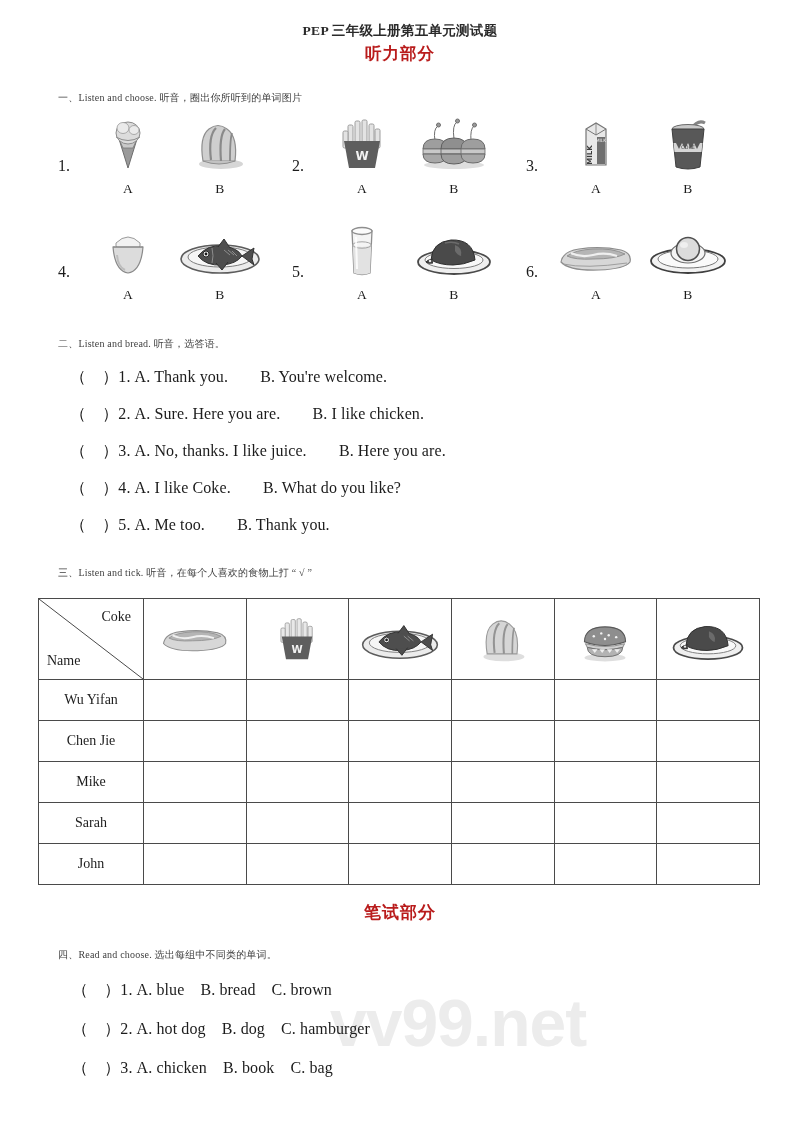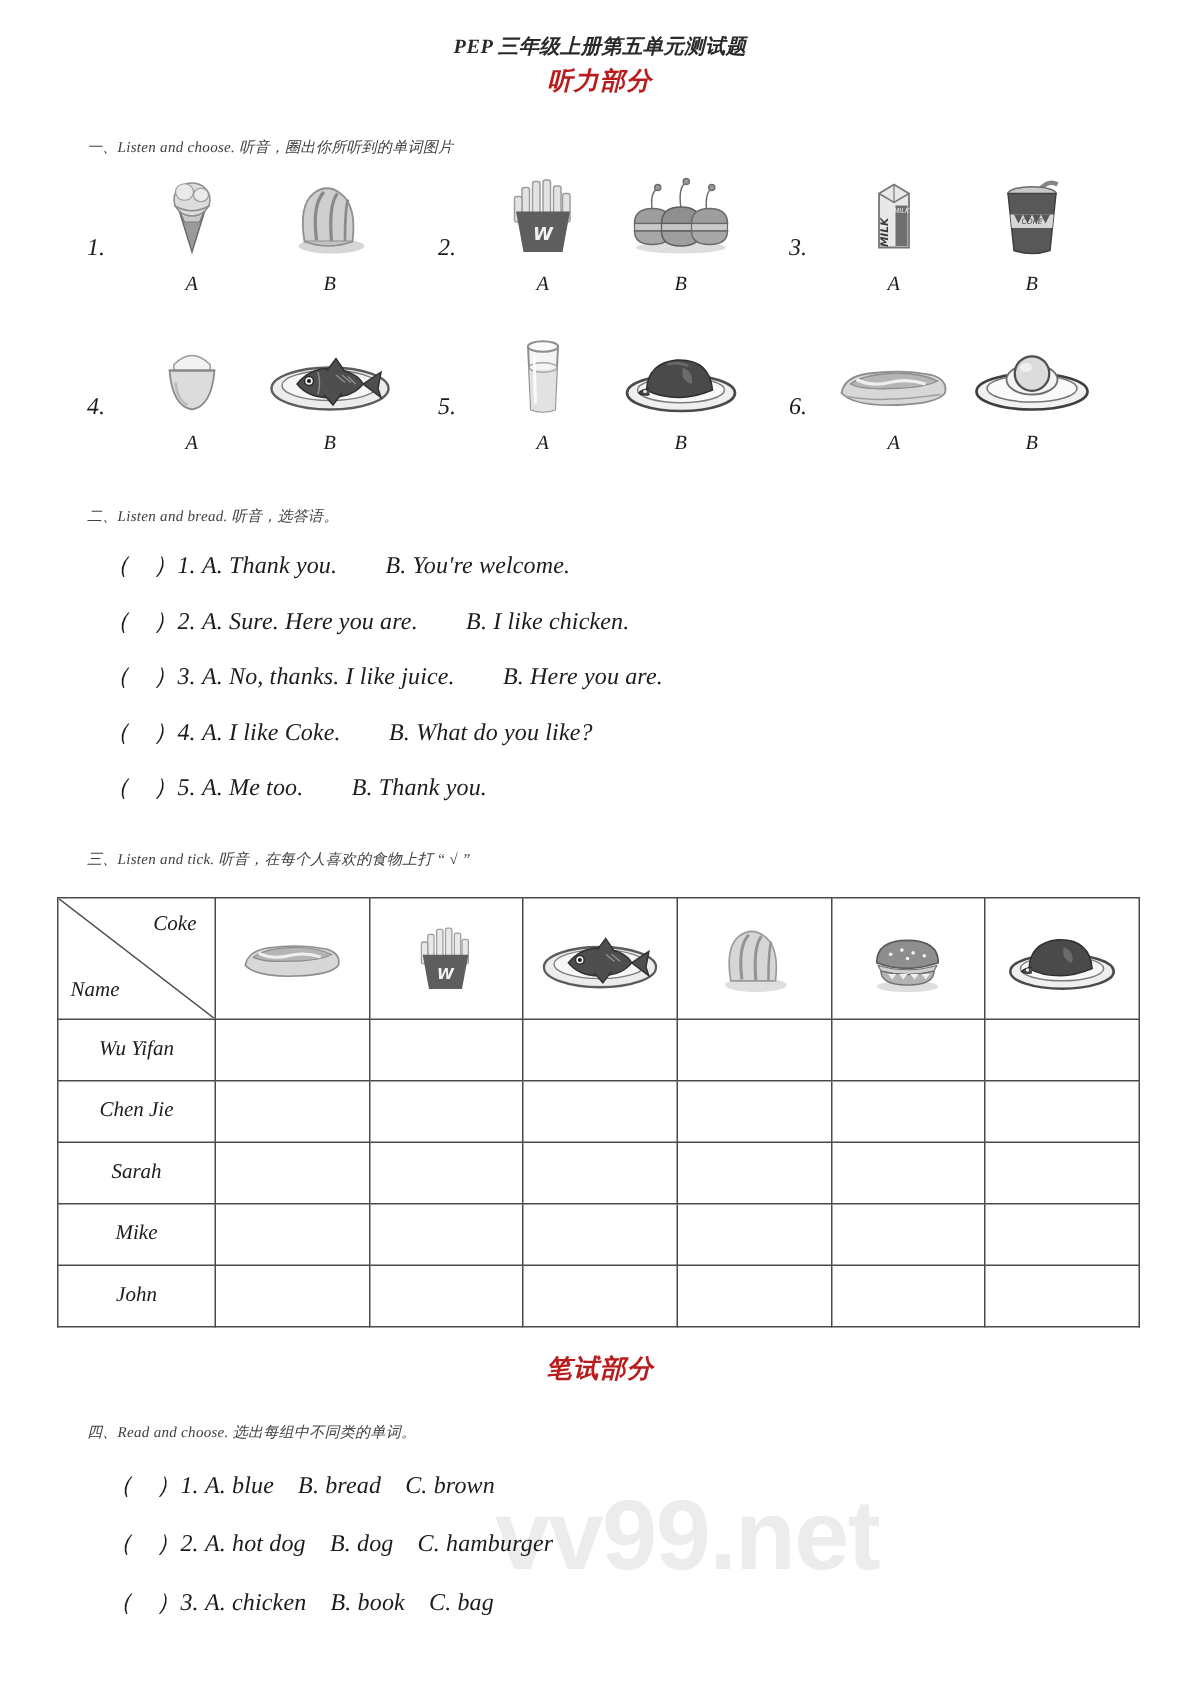--- a/index.html
+++ b/index.html
@@ -31,21 +31,21 @@
     font-weight: bold;
     font-size: 66px;
     letter-spacing: -1px;
     color: #ececec;
     user-select: none;
     pointer-events: none;
     z-index: 0;
     white-space: nowrap;
   }
 
-  .content { position: relative; z-index: 2; font-style: italic; }
+  .content { position: relative; z-index: 2; }
 
   
   .doc-title {
     text-align: center;
     font-size: 13.5px;
     font-weight: bold;
     letter-spacing: 0.3px;
     margin: 22px 0 0 0;
     color: #2a2a2a;
   }
@@ -521,30 +521,30 @@
       <tr>
         <td class="namecol">Chen Jie</td>
         <td></td>
         <td></td>
         <td></td>
         <td></td>
         <td></td>
         <td></td>
       </tr>
       <tr>
-        <td class="namecol">Sarah</td>
+        <td class="namecol">Mike</td>
         <td></td>
         <td></td>
         <td></td>
         <td></td>
         <td></td>
         <td></td>
       </tr>
       <tr>
-        <td class="namecol">Mike</td>
+        <td class="namecol">Sarah</td>
         <td></td>
         <td></td>
         <td></td>
         <td></td>
         <td></td>
         <td></td>
       </tr>
       <tr>
         <td class="namecol">John</td>
         <td></td>

